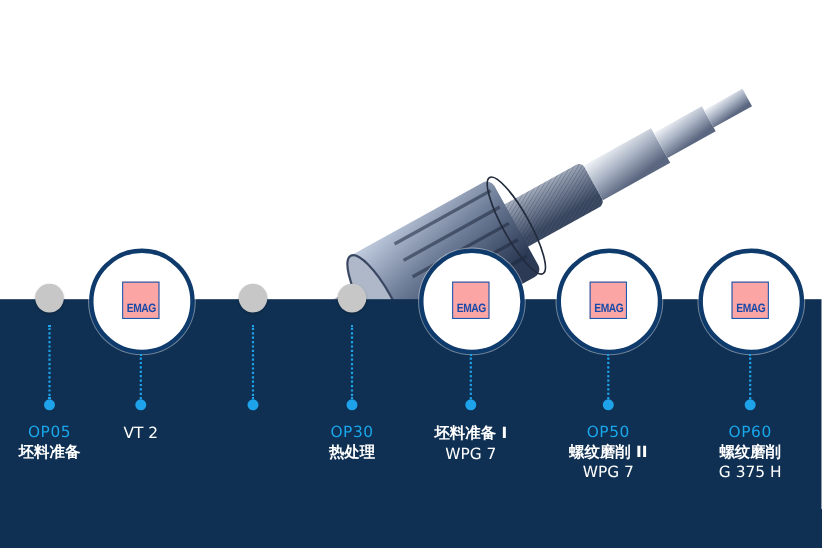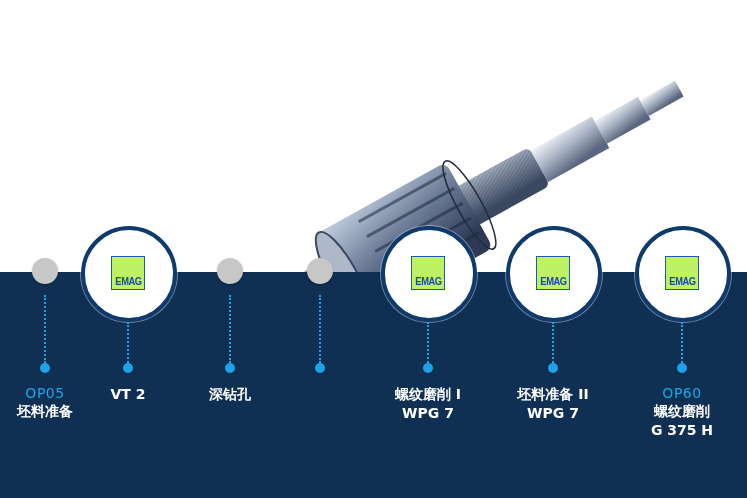--- a/index.html
+++ b/index.html
@@ -22,40 +22,40 @@
   .machine-circle {
     position: absolute; left: 23px; top: 226px; width: 88px; height: 88px;
     border-radius: 50%; background: #ffffff;
     border: 4px solid #0e3a6c;
     box-shadow: 0 0 0 1px rgba(255,255,255,0.4);
   }
   .logo {
     position: absolute; left: 26px; top: 26px; width: 34px; height: 34px;
     border: 1.5px solid #1a5bb0; box-sizing: border-box;
     display: flex; align-items: flex-end; justify-content: center;
-    background: #bef264;
+    background: #fca5a5;
   }
   .logo span {
     font-family: "Liberation Sans", sans-serif; font-weight: bold;
     color: #1a4aa8; font-size: 11px; letter-spacing: -0.5px;
     transform: scaleX(0.85); margin-bottom: 2px; line-height: 1;
   }
   .dotline {
     position: absolute; left: 69px; width: 0; border-left: 2px dotted #1ea3ea;
   }
   .end-dot {
     position: absolute; left: 65px; top: 363px; width: 10px; height: 10px;
     border-radius: 50%; background: #1ea3ea;
   }
   .labels {
     position: absolute; left: 0; top: 385px; width: 140px; text-align: center;
   }
   .op { color: #1aa6ea; font-size: 14px; line-height: 17px; letter-spacing: 0.5px; }
   .name { color: #ffffff; font-size: 14px; line-height: 19px; font-weight: bold; }
-  .model { color: #ffffff; font-size: 14px; line-height: 19px; font-weight: bold; }
+  .model { color: #ffffff; font-size: 14px; line-height: 19px; font-weight: normal; }
 </style>
 </head>
 <body>
 
 <svg class="hero" viewBox="0 0 747 498">
   <defs>
     <linearGradient id="shaftG" x1="0" y1="0" x2="0.35" y2="1">
       <stop offset="0" stop-color="#d8dde6"></stop>
       <stop offset="0.45" stop-color="#8792a6"></stop>
       <stop offset="1" stop-color="#3c4a63"></stop>
@@ -122,54 +122,58 @@
   <div class="labels">
     <div class="model">VT 2</div>
   </div>
 </div>
 
 <div class="step" style="left:230px">
   <div class="grey-dot"></div>
   <div class="dotline" style="top:295px;height:68px"></div>
   <div class="end-dot"></div>
   <div class="labels">
-    <div class="name">深钻孔</div>
   </div>
 </div>
 
 <div class="step" style="left:320px">
   <div class="grey-dot"></div>
   <div class="dotline" style="top:295px;height:68px"></div>
   <div class="end-dot"></div>
+  <div class="labels">
+    <div class="op">OP30</div>
+    <div class="name">热处理</div>
+  </div>
 </div>
 
 <div class="step" style="left:428px">
   <div class="machine-circle">
     <div class="logo">
         <span>EMAG</span>
       </div>
   </div>
   <div class="dotline" style="top:322px;height:41px"></div>
   <div class="end-dot"></div>
   <div class="labels">
-    <div class="name">螺纹磨削 I</div>
+    <div class="name">坯料准备 I</div>
     <div class="model">WPG 7</div>
   </div>
 </div>
 
 <div class="step" style="left:553px">
   <div class="machine-circle">
     <div class="logo">
         <span>EMAG</span>
       </div>
   </div>
   <div class="dotline" style="top:322px;height:41px"></div>
   <div class="end-dot"></div>
   <div class="labels">
-    <div class="name">坯料准备 II</div>
+    <div class="op">OP50</div>
+    <div class="name">螺纹磨削 II</div>
     <div class="model">WPG 7</div>
   </div>
 </div>
 
 <div class="step" style="left:682px">
   <div class="machine-circle">
     <div class="logo">
         <span>EMAG</span>
       </div>
   </div>

